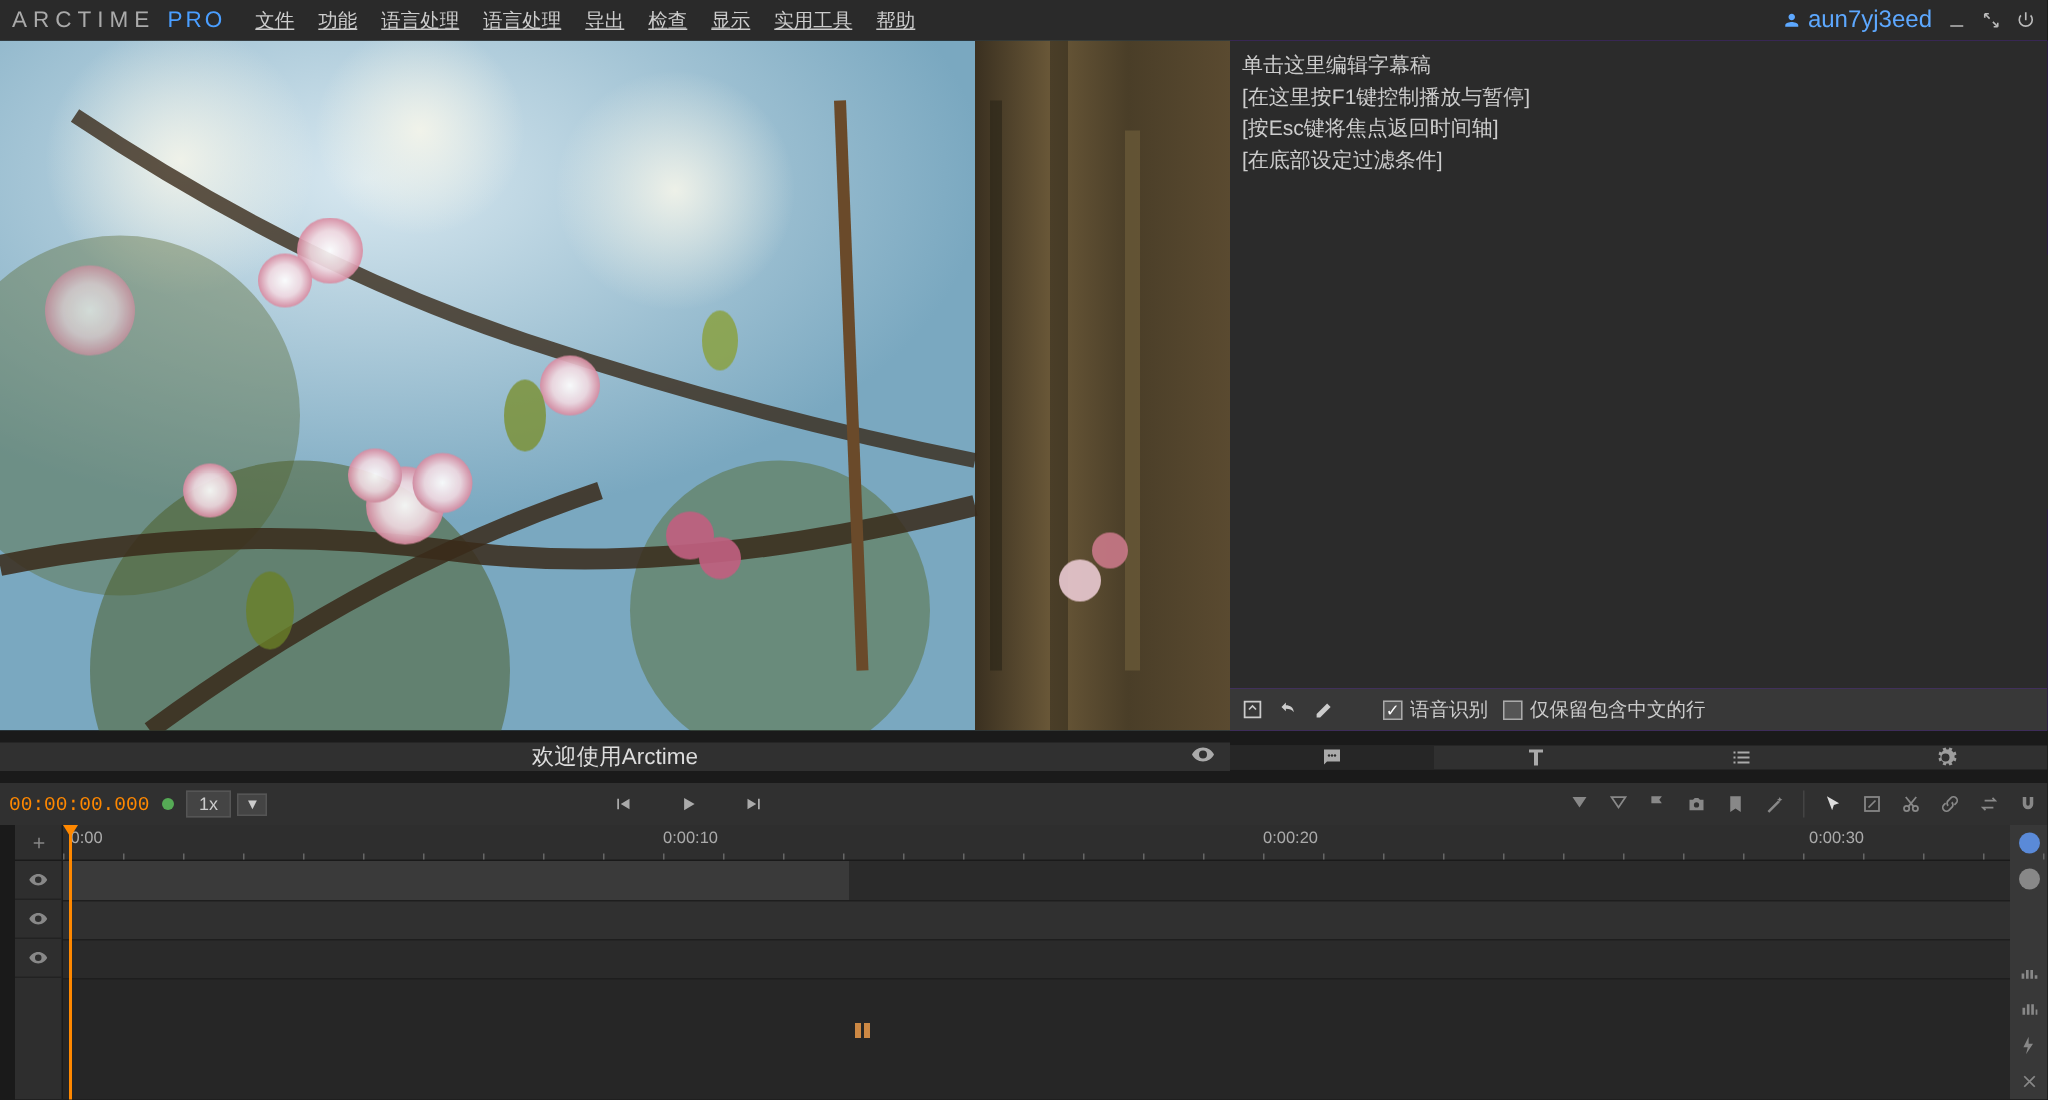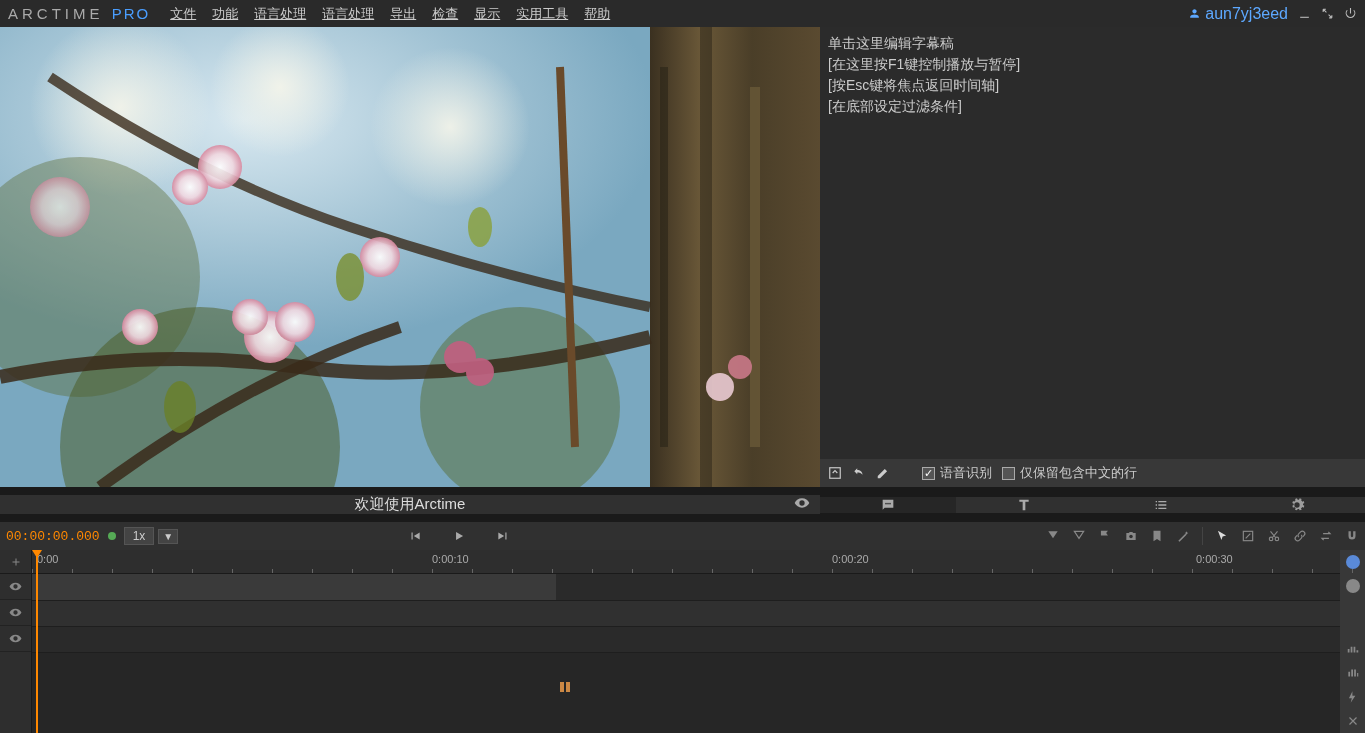--- a/index.html
+++ b/index.html
@@ -34,21 +34,21 @@
 .controls { height: 28px; background: #303030; display: flex; align-items: center; padding: 0 6px; }
 .timecode { color: #ff8800; font-size: 13px; font-family: Liberation Mono, monospace; }
 .dot { width: 8px; height: 8px; background: #5a5; border-radius: 50%; margin: 0 8px; }
 .speed { background: #444; border: 1px solid #555; padding: 1px 8px; font-size: 12px; color: #ccc; margin-right: 4px; }
 .speed-dd { background: #444; border: 1px solid #555; padding: 1px 4px; font-size: 10px; color: #ccc; cursor: pointer; }
 .play-controls { display: flex; gap: 30px; margin-left: 230px; }
 .play-controls svg { width: 14px; height: 14px; fill: #aaa; cursor: pointer; }
 .tool-icons { margin-left: auto; display: flex; gap: 12px; align-items: center; }
 .tool-icons svg { width: 14px; height: 14px; fill: #888; cursor: pointer; }
 .tool-icons .sep { width: 1px; height: 18px; background: #444; }
-.timeline-wrap { display: flex; height: 183px; }
+.timeline-wrap { display: flex; height: 183px; padding-left: 10px; }
 .timeline { flex: 1; display: flex; flex-direction: column; background: #262626; }
 .ruler-row { height: 24px; display: flex; background: #2e2e2e; border-bottom: 1px solid #1a1a1a; }
 .ruler-left { width: 32px; display: flex; align-items: center; justify-content: center; border-right: 1px solid #1a1a1a; }
 .ruler-left svg { width: 12px; height: 12px; fill: #888; }
 .ruler { flex: 1; position: relative; font-size: 11px; color: #aaa; }
 .ruler .tick { position: absolute; top: 3px; }
 .ruler .minor { position: absolute; bottom: 0; width: 1px; height: 4px; background: #666; }
 .ruler .playhead { position: absolute; left: 4px; top: 0; width: 2px; height: 200px; background: #ff8800; z-index: 5; }
 .ruler .playhead::before { content: ""; position: absolute; top: 0; left: -4px; width: 10px; height: 8px; background: #ff8800; clip-path: polygon(0 0, 100% 0, 50% 100%); }
 .tracks { flex: 1; display: flex; position: relative; }

